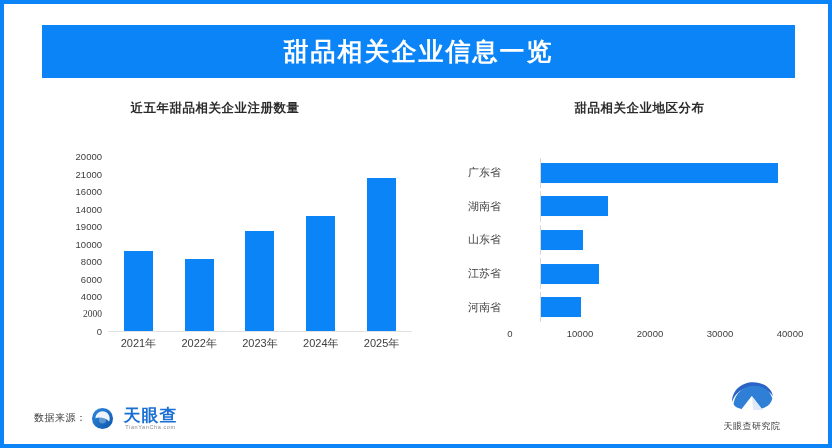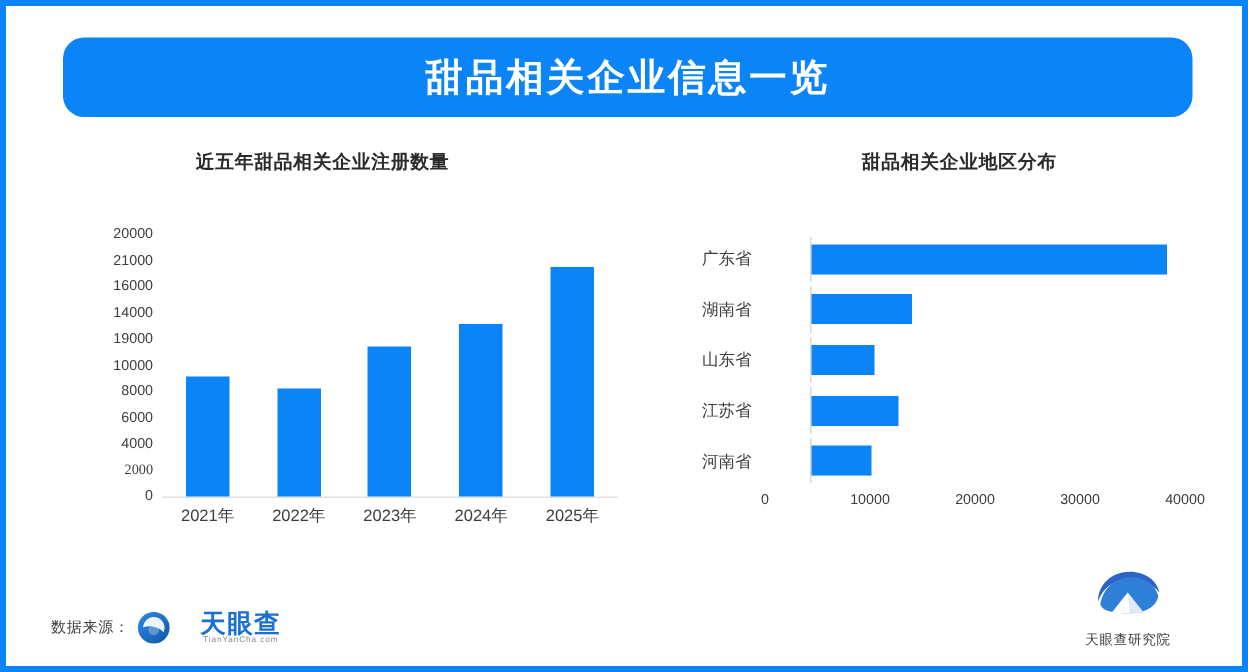--- a/index.html
+++ b/index.html
@@ -15,21 +15,21 @@
     box-sizing:border-box;
     border:4px solid #0a84f7;
     background:#ffffff;
   }
 
   
   #title-banner{
     position:absolute;
     left:38px;top:21px;width:753px;height:53px;
     background:#0a84f7;
-    display:flex;align-items:center;justify-content:center;border-radius:14px;
+    display:flex;align-items:center;justify-content:center;
   }
   #title-text{
     color:#ffffff;
     font-size:25px;
     font-weight:bold;
     letter-spacing:2px;
   }
 
   
   .panel{position:absolute;top:96px;height:280px;}
@@ -131,21 +131,21 @@
   #source-label{
     font-size:10px;color:#3d3d3d;letter-spacing:.5px;
   }
   #tyc-logo{
     display:flex;align-items:center;margin-left:4px;
   }
   #tyc-mark{
     width:23px;height:23px;flex:0 0 23px;
   }
   #tyc-wordmark{
-    margin-left:20px;line-height:1;
+    margin-left:10px;line-height:1;
   }
   #tyc-name{
     font-size:17px;font-weight:bold;color:#1a6fd4;letter-spacing:1px;
     display:block;
   }
   #tyc-domain{
     font-size:5.5px;color:#8a8a8a;letter-spacing:.6px;
     display:block;margin-top:1px;text-align:center;
   }
 

